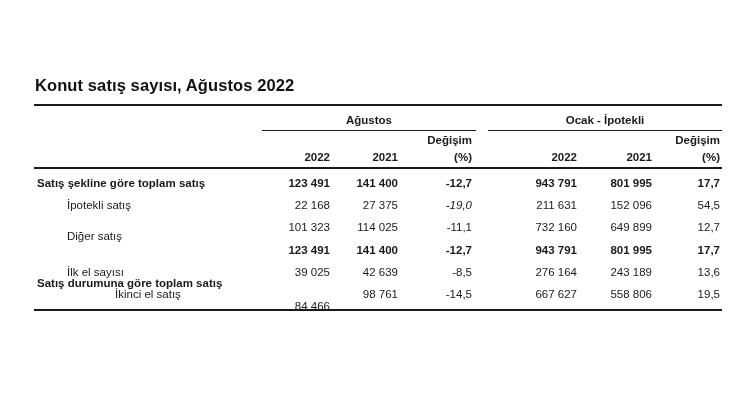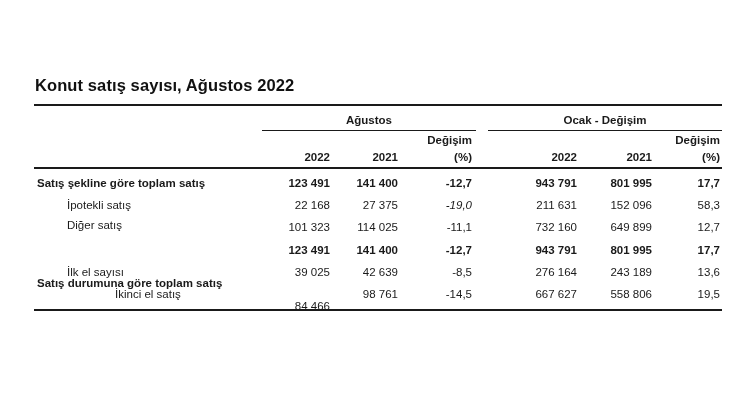--- a/index.html
+++ b/index.html
@@ -36,21 +36,21 @@
   .bold { font-weight: bold; }
 </style>
 </head>
 <body>
 
 <div class="title">Konut satış sayısı, Ağustos 2022</div>
 
 <div class="rule top"></div>
 
 <div class="cell hdr c" style="left:262px;width:214px;top:114px;">Ağustos</div>
-<div class="cell hdr c" style="left:488px;width:234px;top:114px;">Ocak - Değişim</div>
+<div class="cell hdr c" style="left:488px;width:234px;top:114px;">Ocak - İpotekli</div>
 <div class="rule g1"></div>
 <div class="rule g2"></div>
 
 <div class="cell hdr r col3" style="top:134px;">Değişim</div>
 <div class="cell hdr r col6" style="top:134px;">Değişim</div>
 
 <div class="cell hdr r col1" style="top:151px;">2022</div>
 <div class="cell hdr r col2" style="top:151px;">2021</div>
 <div class="cell hdr r col3" style="top:151px;">(%)</div>
 <div class="cell hdr r col4" style="top:151px;">2022</div>
@@ -69,25 +69,25 @@
   <div class="cell r bold col6" style="top:177px;">17,7</div>
 </div>
 
 <div>
   <div class="cell label sub" style="top:199px;">İpotekli satış</div>
   <div class="cell r col1" style="top:199px;">22 168</div>
   <div class="cell r col2" style="top:199px;">27 375</div>
   <div class="cell r col3" style="top:199px;font-style:italic;">-19,0</div>
   <div class="cell r col4" style="top:199px;">211 631</div>
   <div class="cell r col5" style="top:199px;">152 096</div>
-  <div class="cell r col6" style="top:199px;">58,3</div>
+  <div class="cell r col6" style="top:199px;">54,5</div>
 </div>
 
 <div>
-  <div class="cell label sub" style="top:219px;">Diğer satış</div>
+  <div class="cell label sub" style="top:230px;">Diğer satış</div>
   <div class="cell r col1" style="top:221px;">101 323</div>
   <div class="cell r col2" style="top:221px;">114 025</div>
   <div class="cell r col3" style="top:221px;">-11,1</div>
   <div class="cell r col4" style="top:221px;">732 160</div>
   <div class="cell r col5" style="top:221px;">649 899</div>
   <div class="cell r col6" style="top:221px;">12,7</div>
 </div>
 
 <div>
   <div class="cell label bold" style="top:244px;margin-top:33px;">Satış durumuna göre toplam satış</div>

